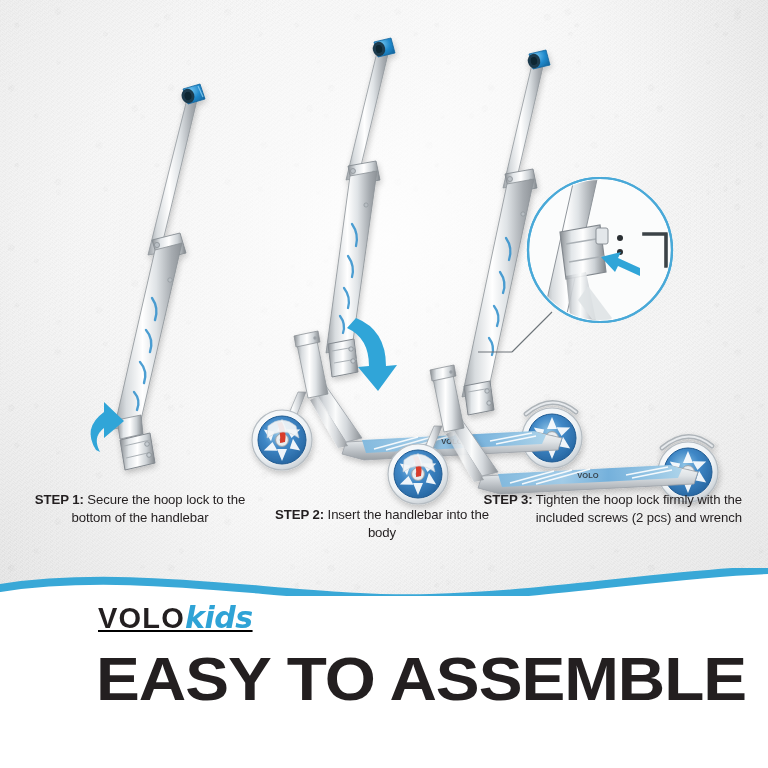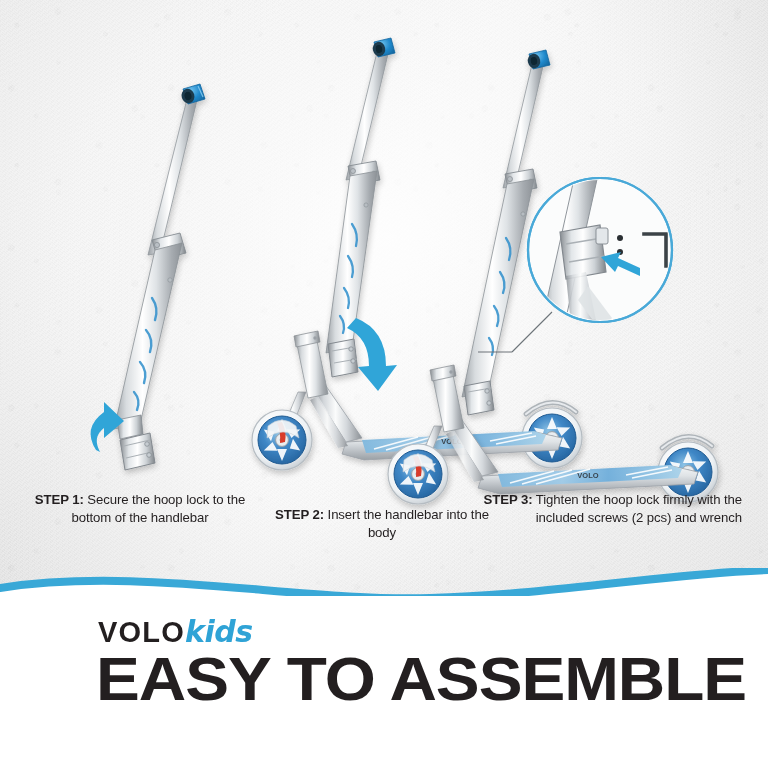--- a/index.html
+++ b/index.html
@@ -55,22 +55,22 @@
   #cap1{left:16px;top:4px;width:248px;}
   #cap2{left:272px;top:4px;width:220px;margin-top:15px;}
   #cap3{left:462px;top:4px;width:280px;text-align:right;}
 
   
   .wave-wrap{position:absolute;left:0;top:568px;width:768px;height:46px;}
 
   
   .footer{position:absolute;left:0;top:596px;width:768px;height:172px;background:#ffffff;}
   .logo{
-    position:absolute;left:98px;top:18px;
-    font-size:29px;font-weight:bold;letter-spacing:.5px;white-space:nowrap;
+    position:absolute;left:98px;top:4px;
+    font-size:29px;font-weight:bold;letter-spacing:.5px;white-space:nowrap;text-decoration:underline;
   }
   .logo .volo{color:#231f20;font-family:"Liberation Sans", sans-serif;font-weight:bold;letter-spacing:1.2px;}
   .logo .kids{
     color:#2fa3d6;font-family:"DejaVu Sans", sans-serif;font-weight:bold;
     font-style:italic;letter-spacing:-.5px;font-size:30px;
   }
   .headline{
     position:absolute;left:96px;top:52px;width:600px;
     font-family:"Liberation Sans Narrow","Liberation Sans", sans-serif;
     font-weight:bold;font-size:62px;line-height:62px;color:#231f20;

